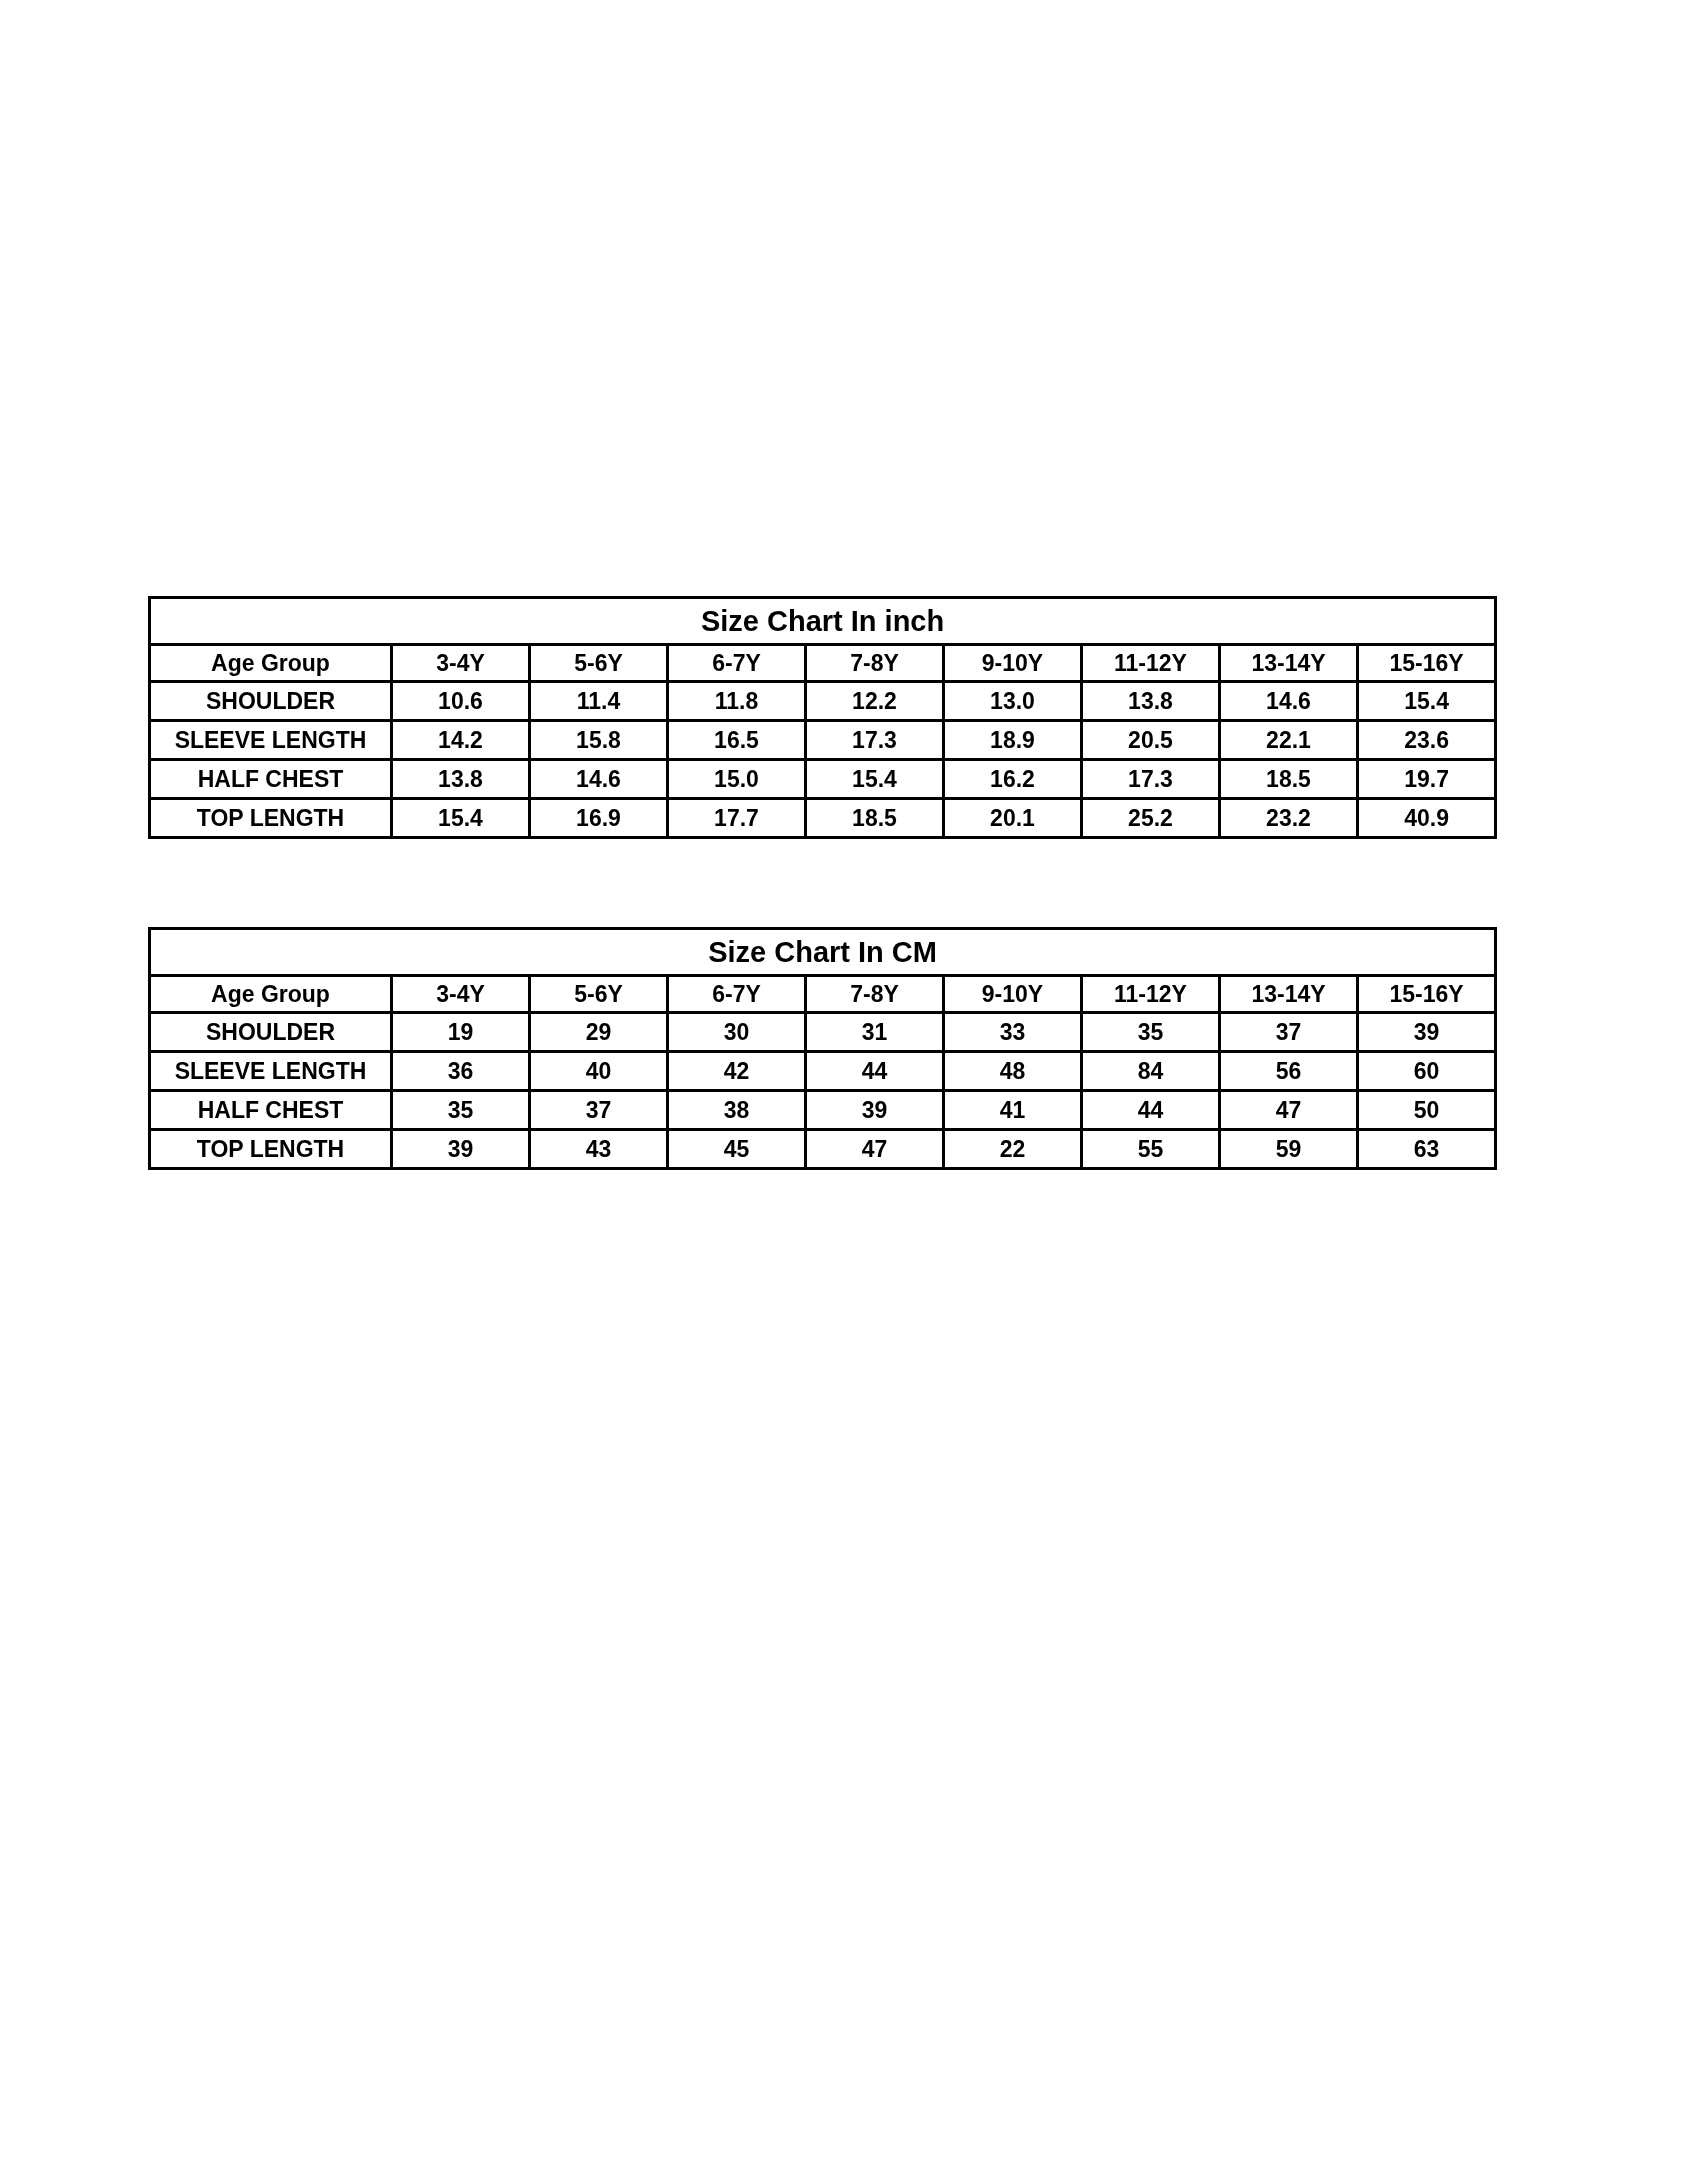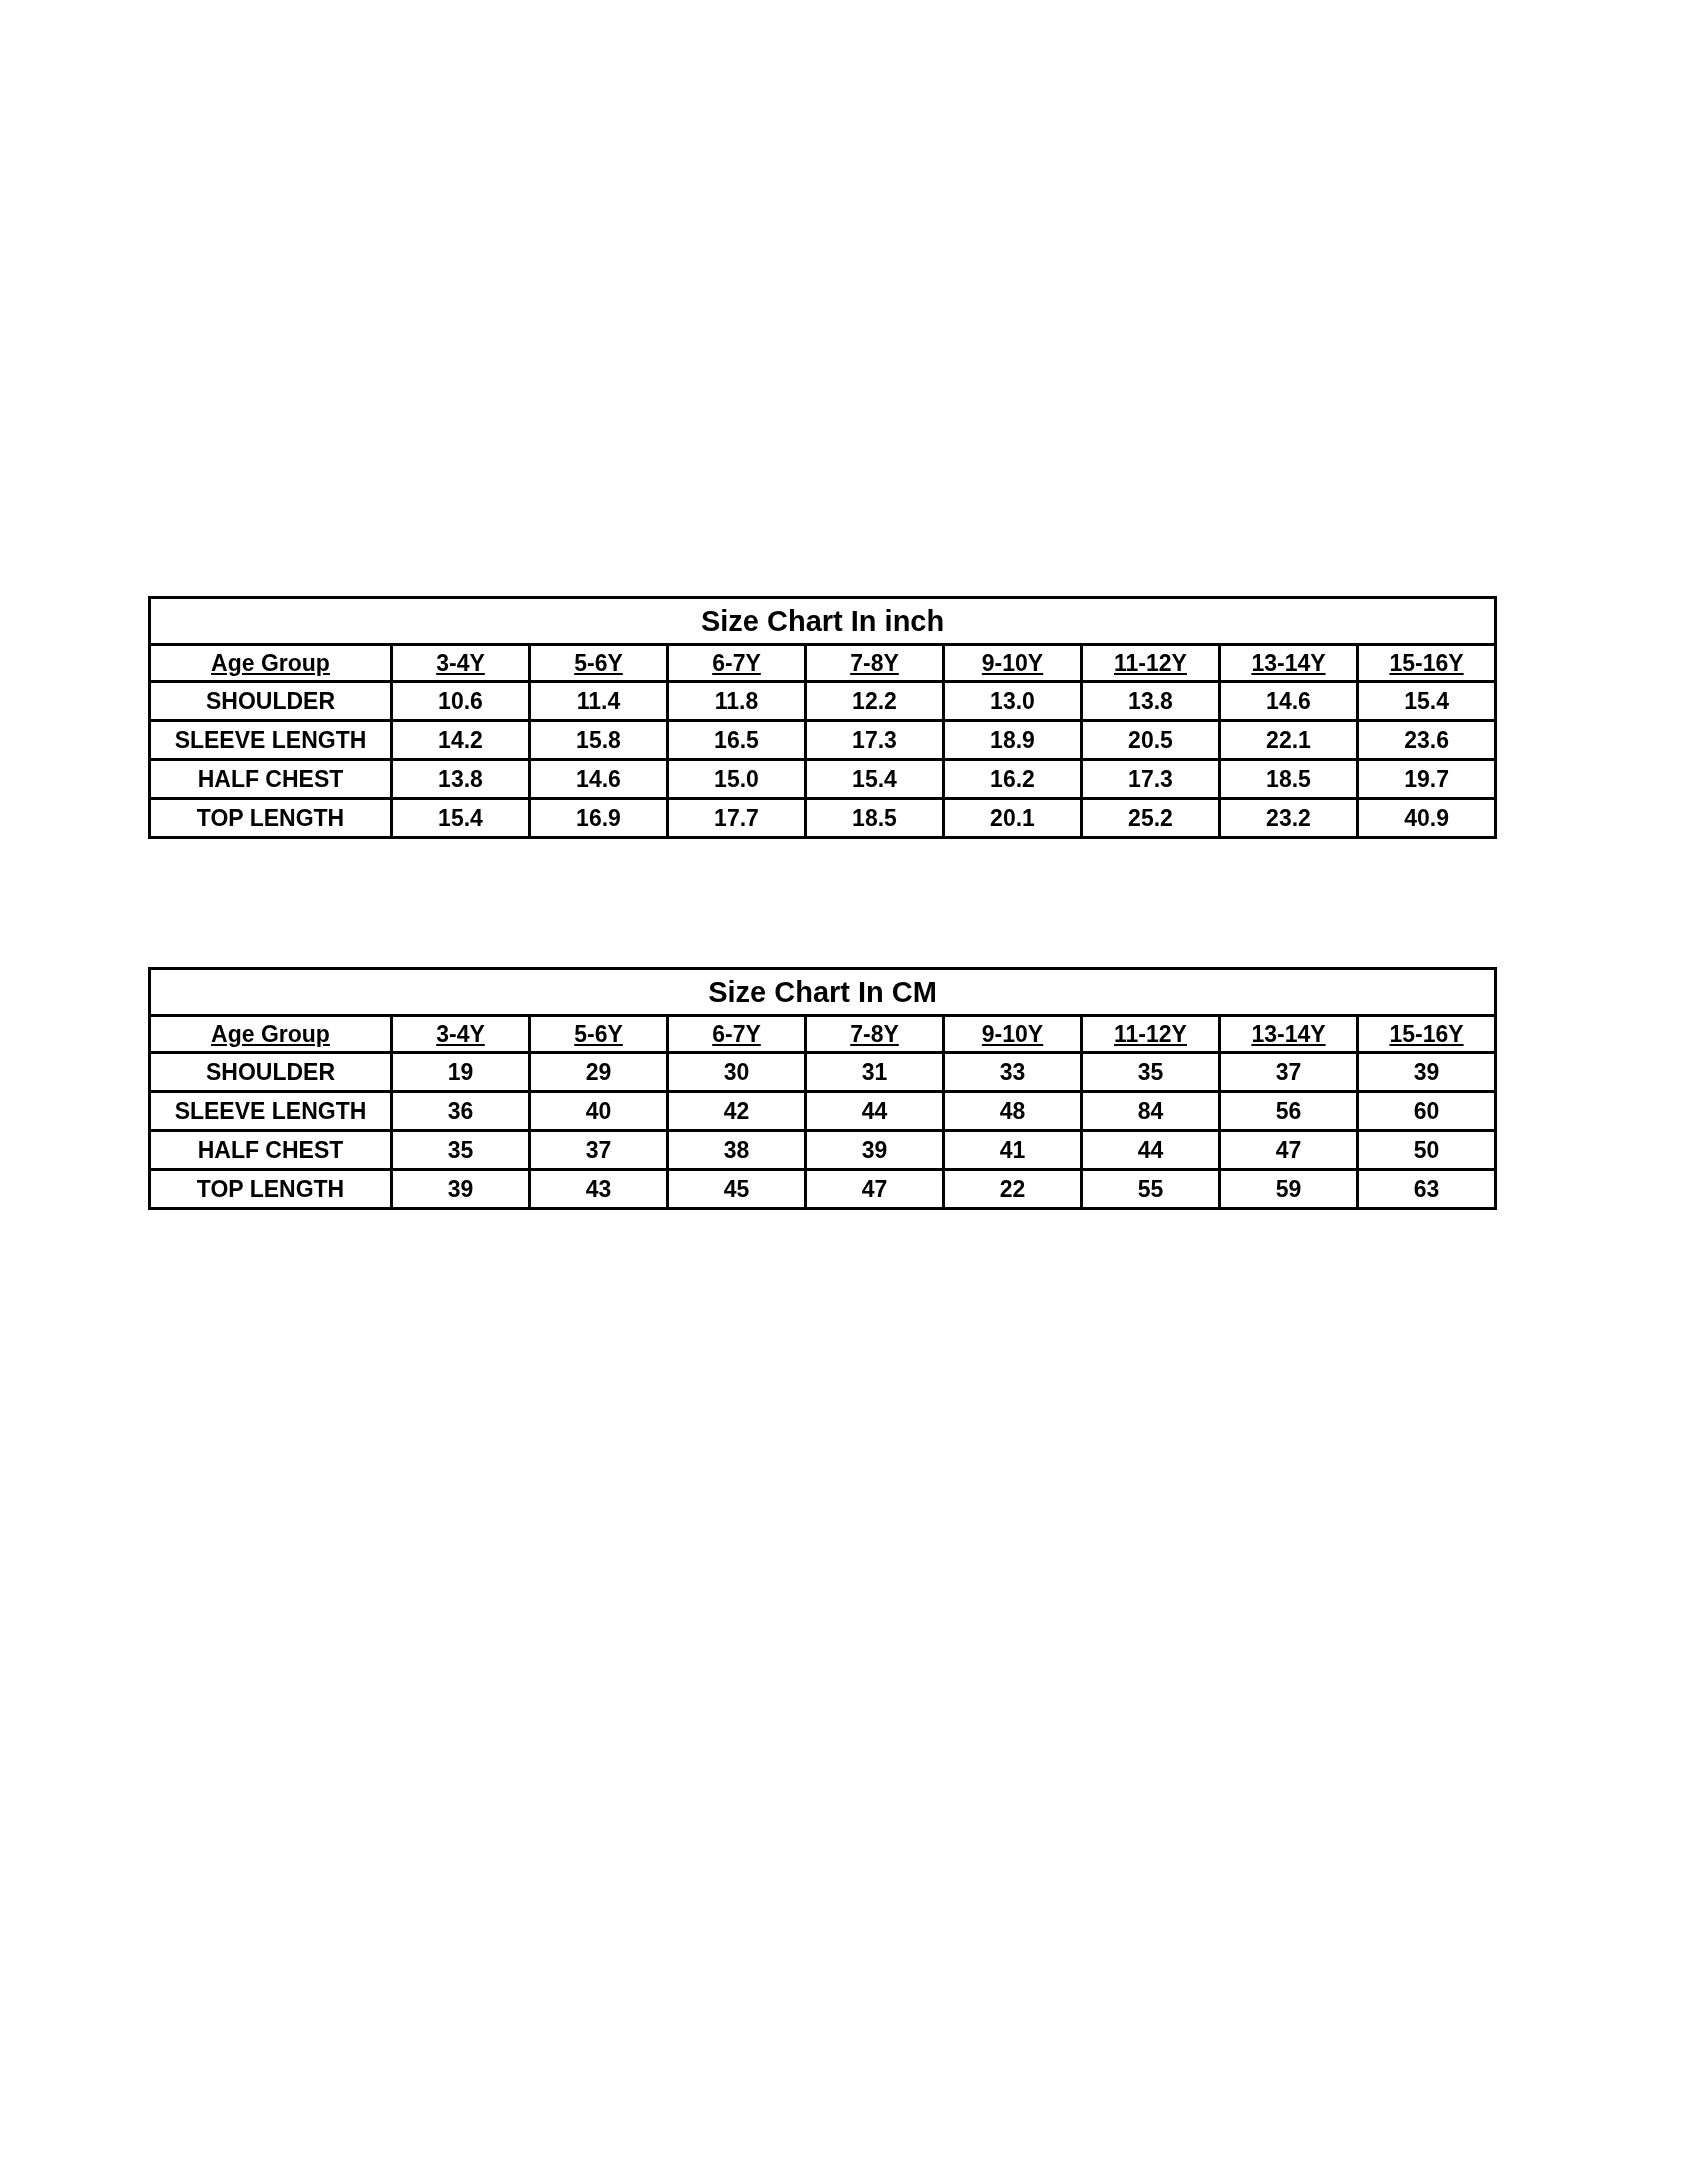--- a/index.html
+++ b/index.html
@@ -16,40 +16,39 @@
   }
   .size-table {
     position: absolute;
     left: 148px;
     width: 1348px;
     border-collapse: collapse;
     table-layout: fixed;
     background: #ffffff;
   }
   .size-table.inch { top: 596px; }
-  .size-table.cm   { top: 967px; }
+  .size-table.cm   { top: 927px; }
 
   .size-table th,
   .size-table td {
     border: 3.4px solid #000000;
     text-align: center;
     vertical-align: middle;
     font-weight: bold;
     font-size: 23px;
     padding: 0 3.4px;
     overflow: hidden;
     white-space: nowrap;
   }
   .size-table .title-cell {
     font-size: 29px;
     height: 44px;
   }
   .size-table .header-row th {
     height: 34px;
-    text-decoration: underline;
   }
   .size-table tbody th,
   .size-table tbody td {
     height: 36px;
   }
 </style>
 </head>
 <body>
 
 <table class="size-table inch">

